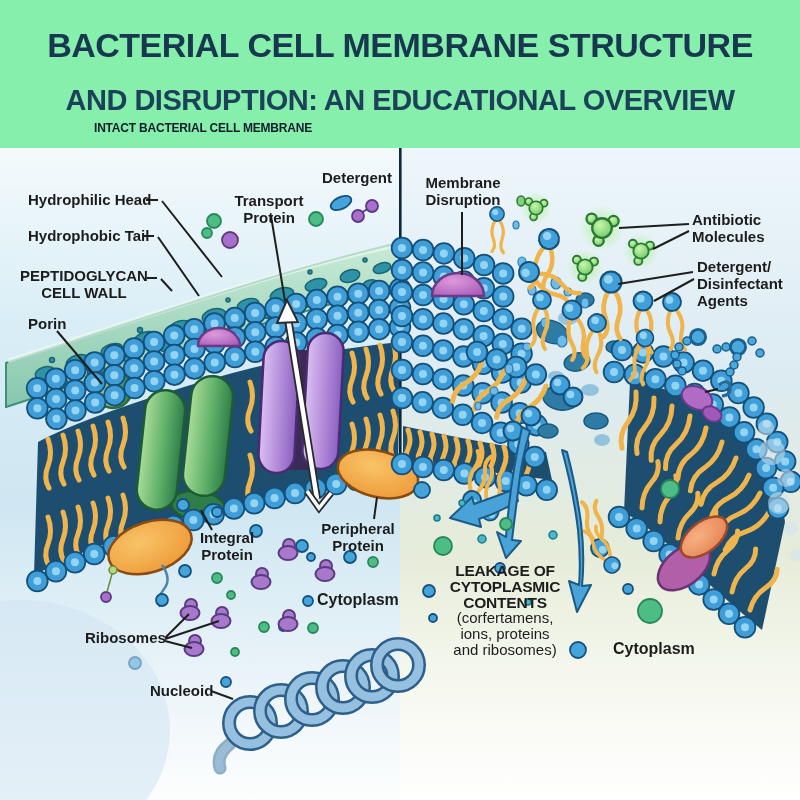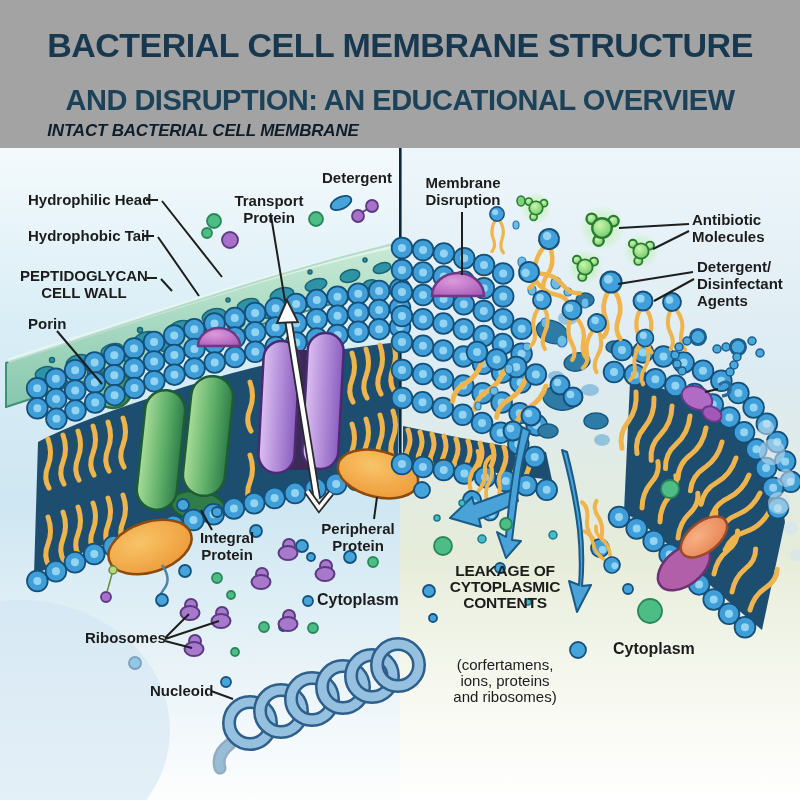--- a/index.html
+++ b/index.html
@@ -1,30 +1,30 @@
 <!DOCTYPE html>
 <html><head>
 <meta charset="utf-8">
 <style>
   html,body{margin:0;padding:0;background:#fff;}
-  #stage{position:relative;width:800px;height:800px;overflow:hidden;background:#a3a3a3;
+  #stage{position:relative;width:800px;height:800px;overflow:hidden;background:#86efac;
          font-family:"Liberation Sans",sans-serif;}
   svg{position:absolute;left:0;top:0;}
   .title1{position:absolute;left:400px;top:26px;transform:translateX(-50%);
           font-size:34px;font-weight:800;letter-spacing:-.5px;color:#17384f;white-space:nowrap;}
   .title2{position:absolute;left:400px;top:60px;transform:translateX(-50%);
           font-size:29px;font-weight:600;letter-spacing:-.5px;color:#1c4259;white-space:nowrap;margin-top:24px;}
   .phdr{position:absolute;top:121px;transform:translateX(-50%);
-        font-size:17px;font-weight:800;color:#0e1e2b;letter-spacing:-.2px;white-space:nowrap;font-style:italic;}
+        font-size:12px;font-weight:800;color:#0e1e2b;letter-spacing:-.2px;white-space:nowrap;}
   .lbl{position:absolute;font-size:15px;font-weight:700;color:#1c1c1c;
        white-space:pre-line;line-height:1.12;z-index:3;}
   .c{transform:translateX(-50%);text-align:center;}
   .big{font-size:16px;}
   .lk1{font-size:15.5px;line-height:1.02;letter-spacing:-.2px;}
-  .lk2{font-weight:500;font-size:15px;line-height:1.06;margin-top:47px;}
+  .lk2{font-weight:500;font-size:15px;line-height:1.06;}
   
   .row{fill:none;stroke-linecap:round;stroke-dasharray:0 21;}
   .rw1{stroke:#14507a;stroke-width:22.5;}
   .rw2{stroke:#3f9ed8;stroke-width:19;}
   .rw3{stroke:#93d4f2;stroke-width:8;}
   .tails{stroke:#f0b44c;stroke-width:5;fill:none;stroke-linecap:round;}
   .lt{stroke:#f0b44c;stroke-width:4.5;fill:none;stroke-linecap:round;}
   .hdc{fill:#41a0da;stroke:#14507a;stroke-width:2;}
   .hdh{fill:#93d4f2;}
   .ribg{fill:#a878cc;stroke:#5a3a80;stroke-width:2;}

